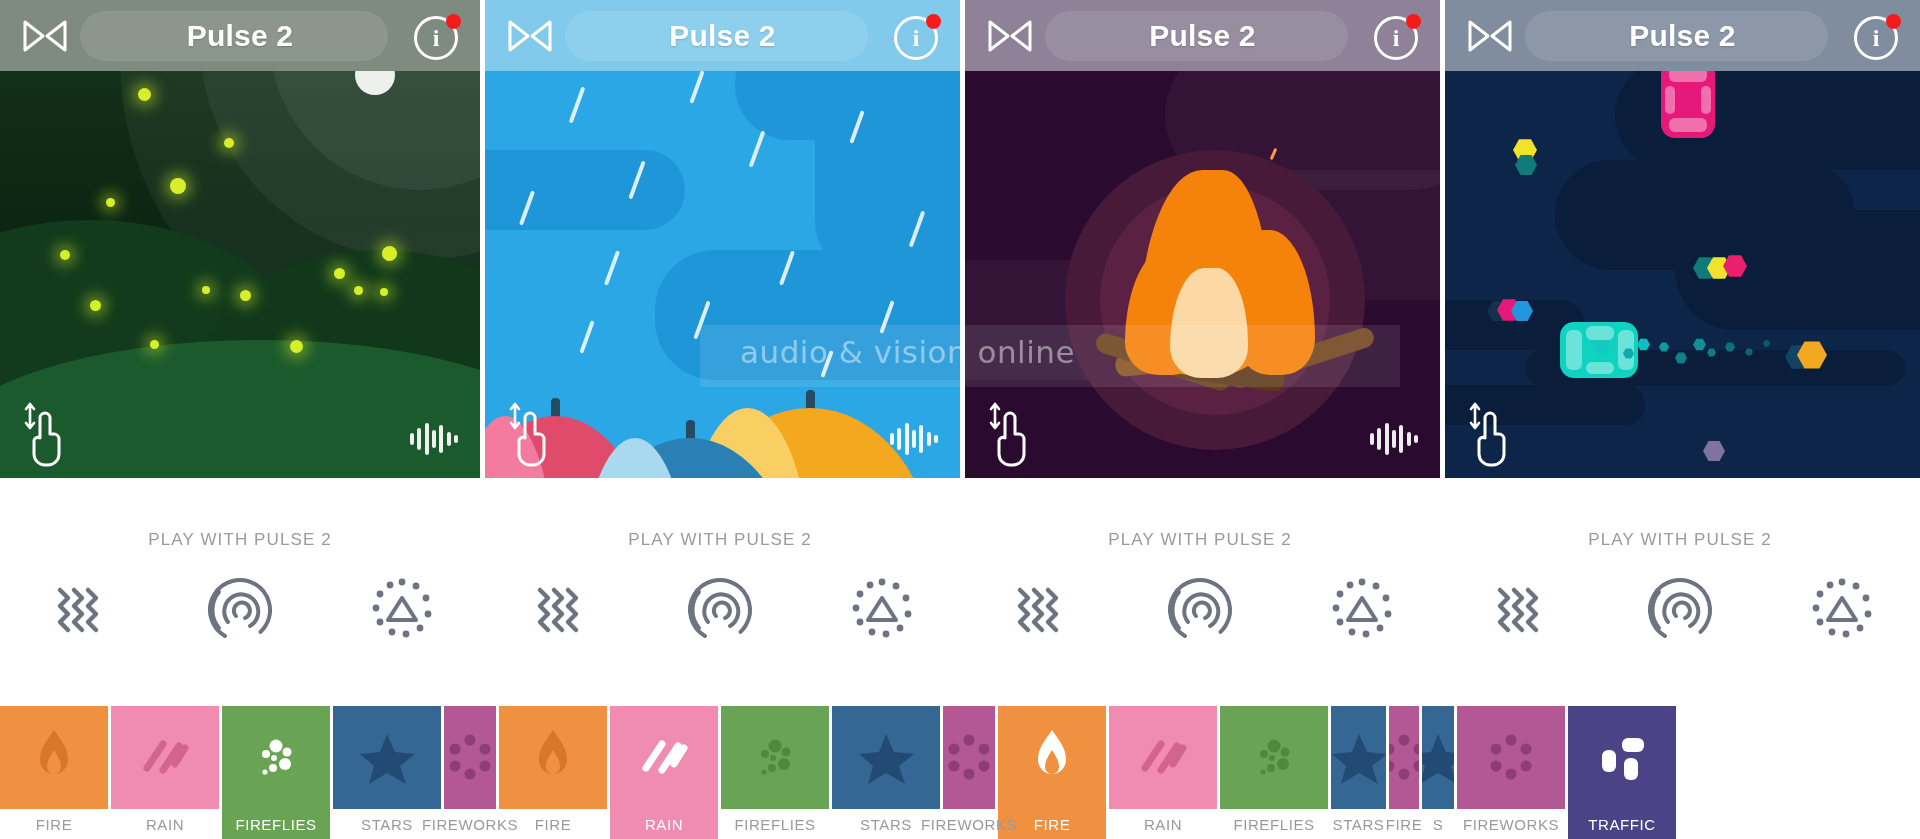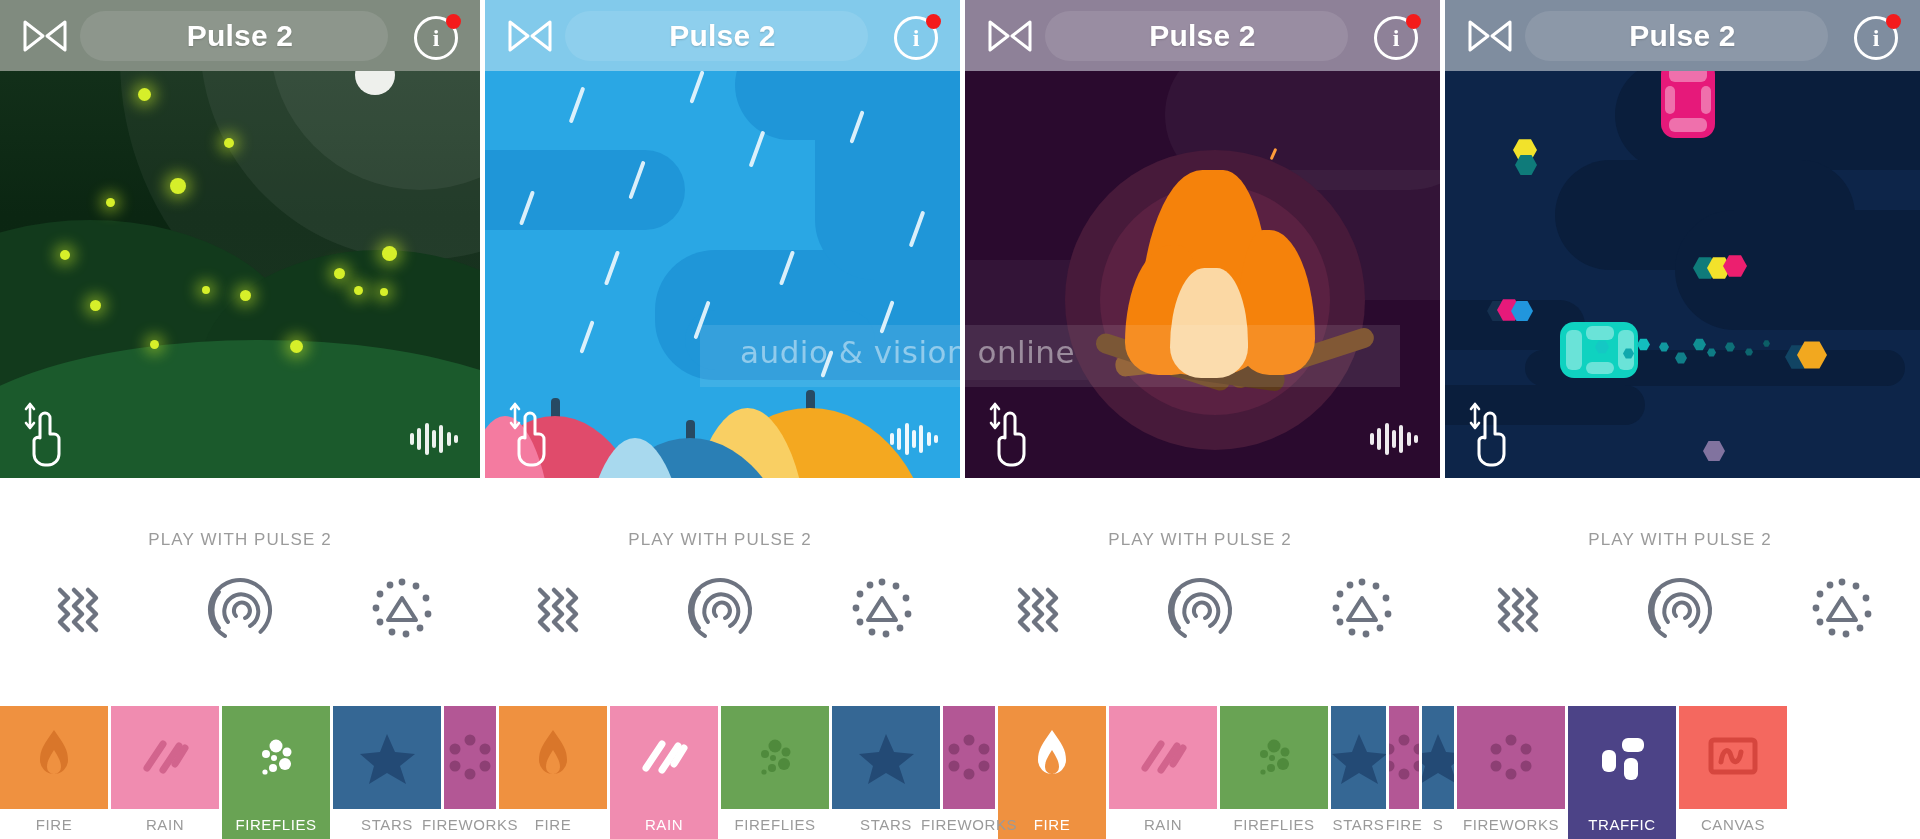--- a/index.html
+++ b/index.html
@@ -819,26 +819,16 @@
           <div class="selbg" style="background: rgb(76, 67, 135);"></div>
           <div class="sw" style="background: rgb(76, 67, 135); width: 108px;">
             <div><svg width="64" height="64" viewBox="0 0 64 64">
                 <rect x="12" y="26" width="14" height="22" rx="6" fill="#ffffff"></rect>
               <rect x="32" y="14" width="22" height="14" rx="6" fill="#ffffff"></rect>
               <rect x="34" y="34" width="14" height="22" rx="6" fill="#ffffff"></rect>
               </svg></div>
           </div>
           <div class="nm">TRAFFIC</div>
         </div>
-        <div class="tile" style="width: 108px;">
-          <div class="selbg" style="background: transparent;"></div>
-          <div class="sw" style="background: rgb(244, 104, 95); width: 108px;">
-            <div><svg width="64" height="64" viewBox="0 0 64 64">
-                <rect x="10" y="16" width="44" height="32" rx="3" fill="none" stroke="#d6463e" stroke-width="5"></rect>
-              <path d="M20 38 C22 24 28 24 30 32 C32 40 38 40 40 28" fill="none" stroke="#d6463e" stroke-width="5" stroke-linecap="round"></path>
-              </svg></div>
-          </div>
-          <div class="nm">CANVAS</div>
-        </div>
       </div>
   </div>
 
 </div>
 
 </body></html>

